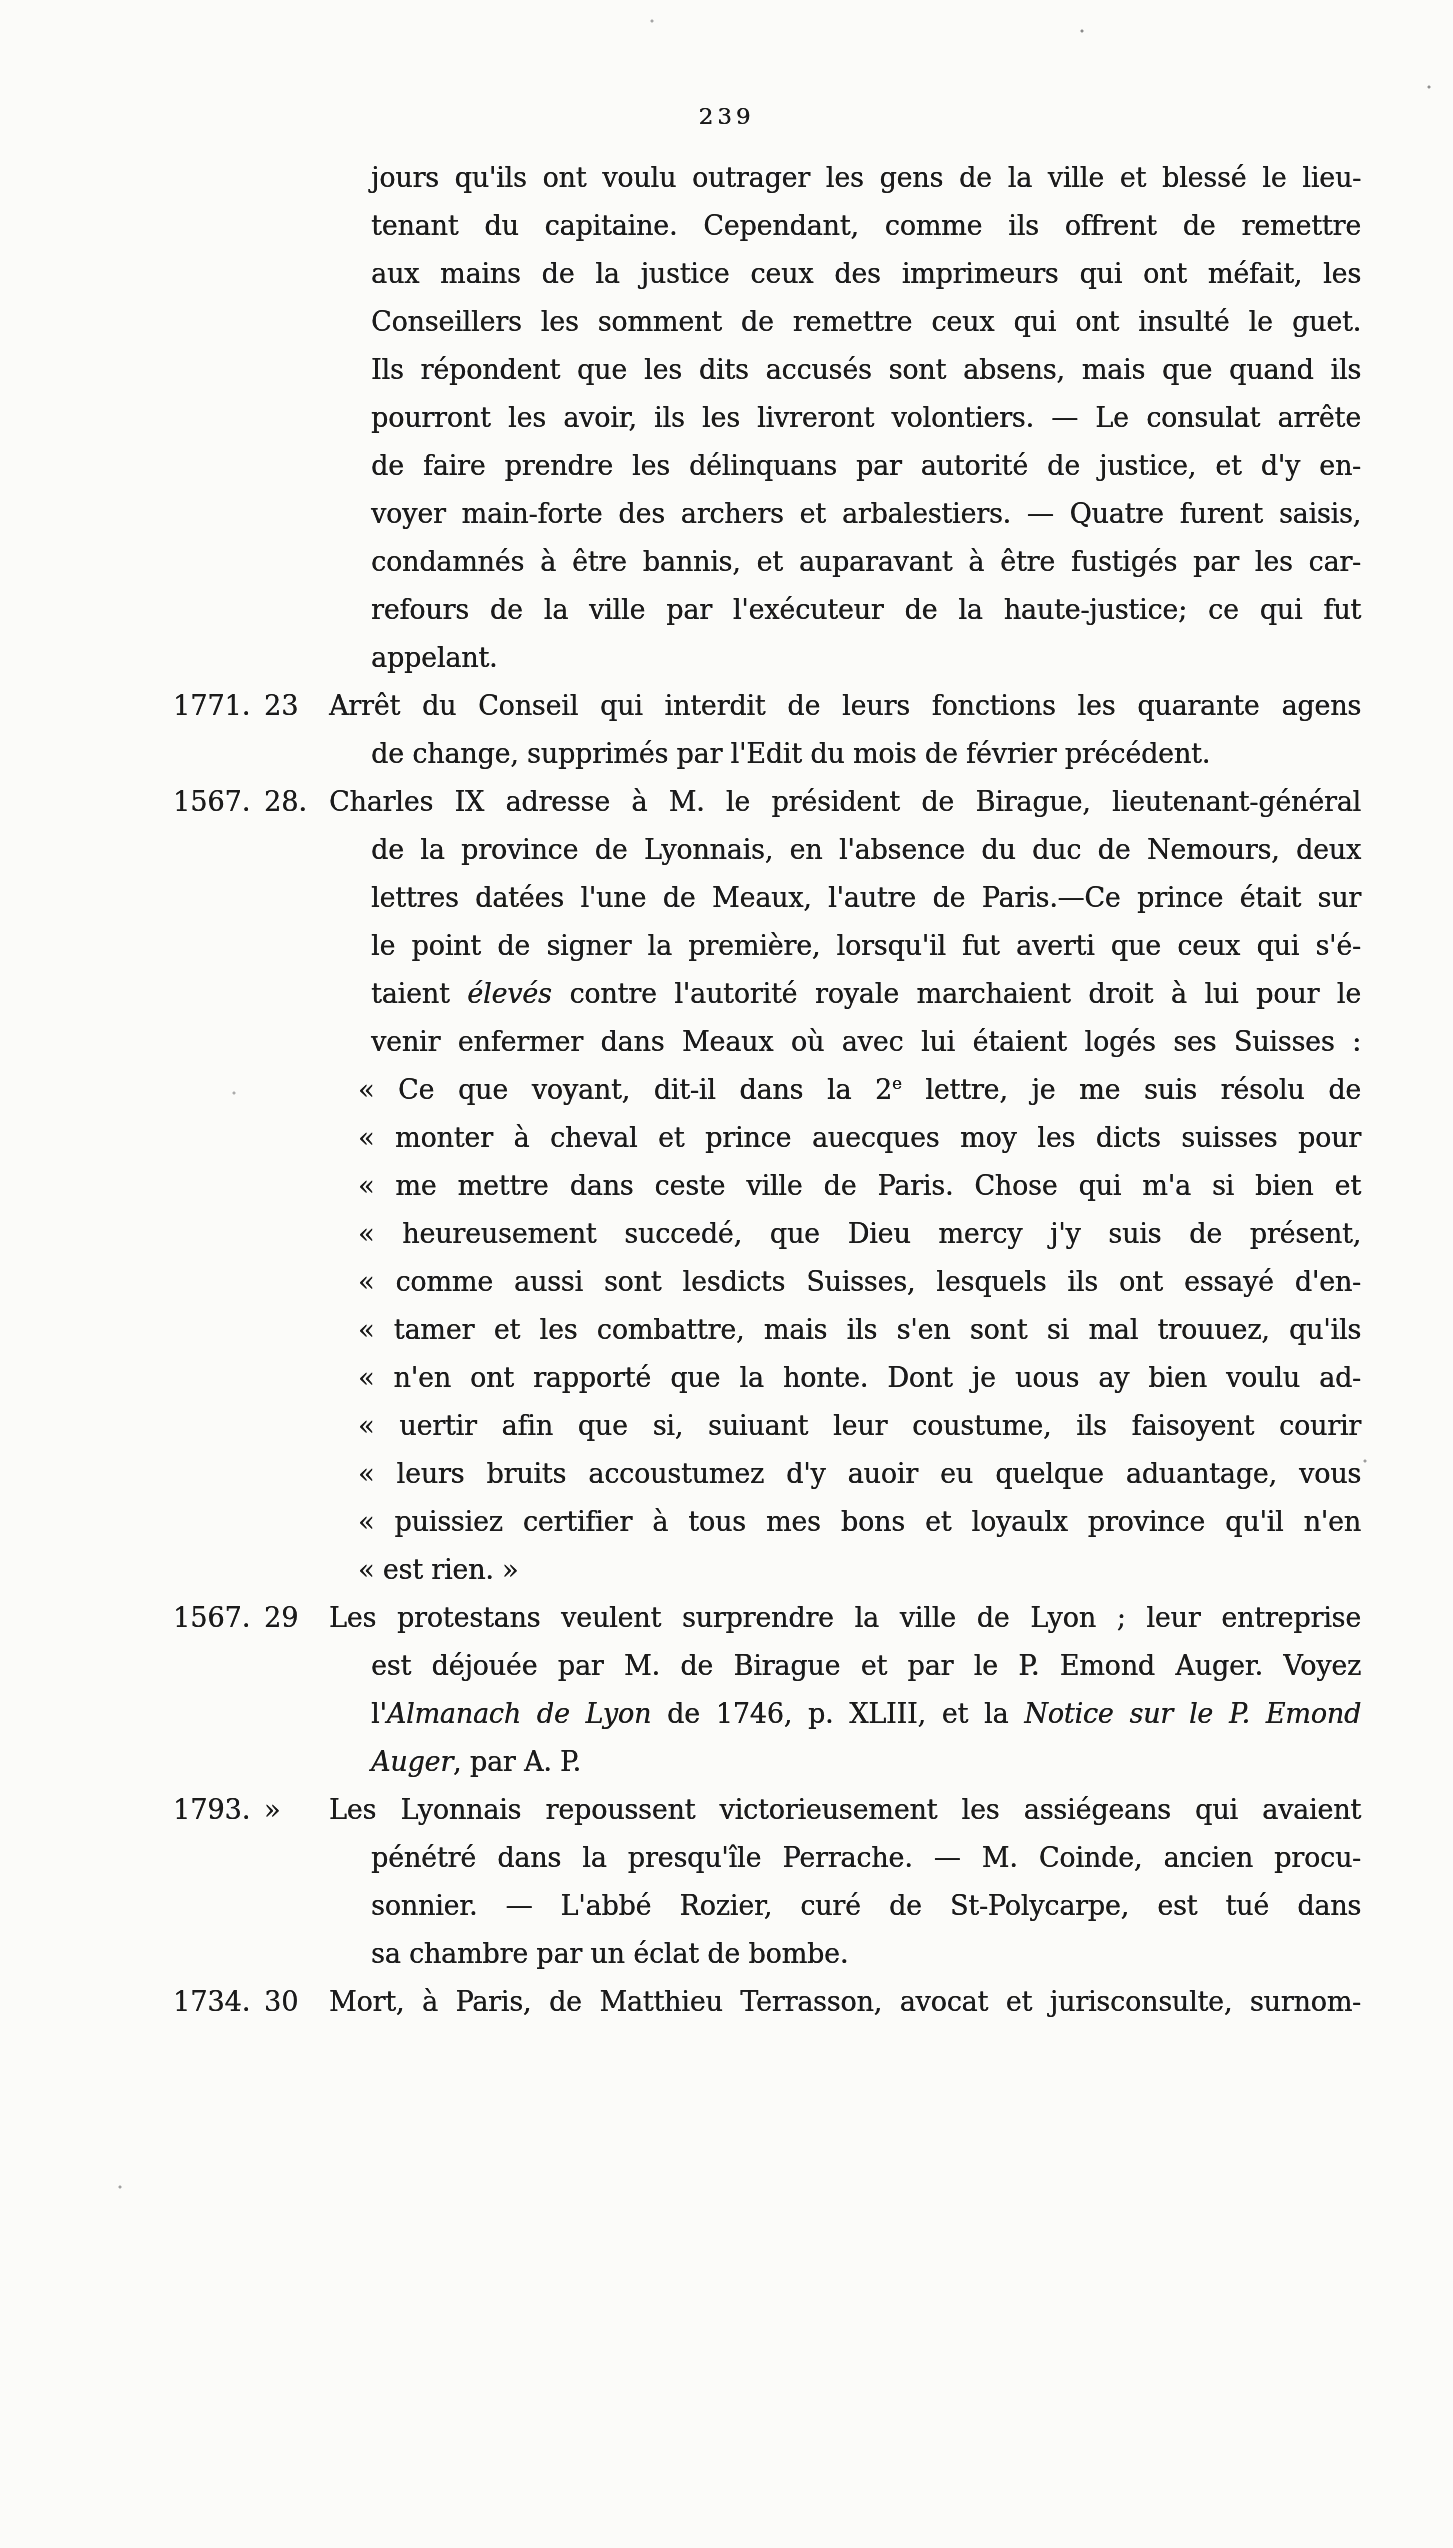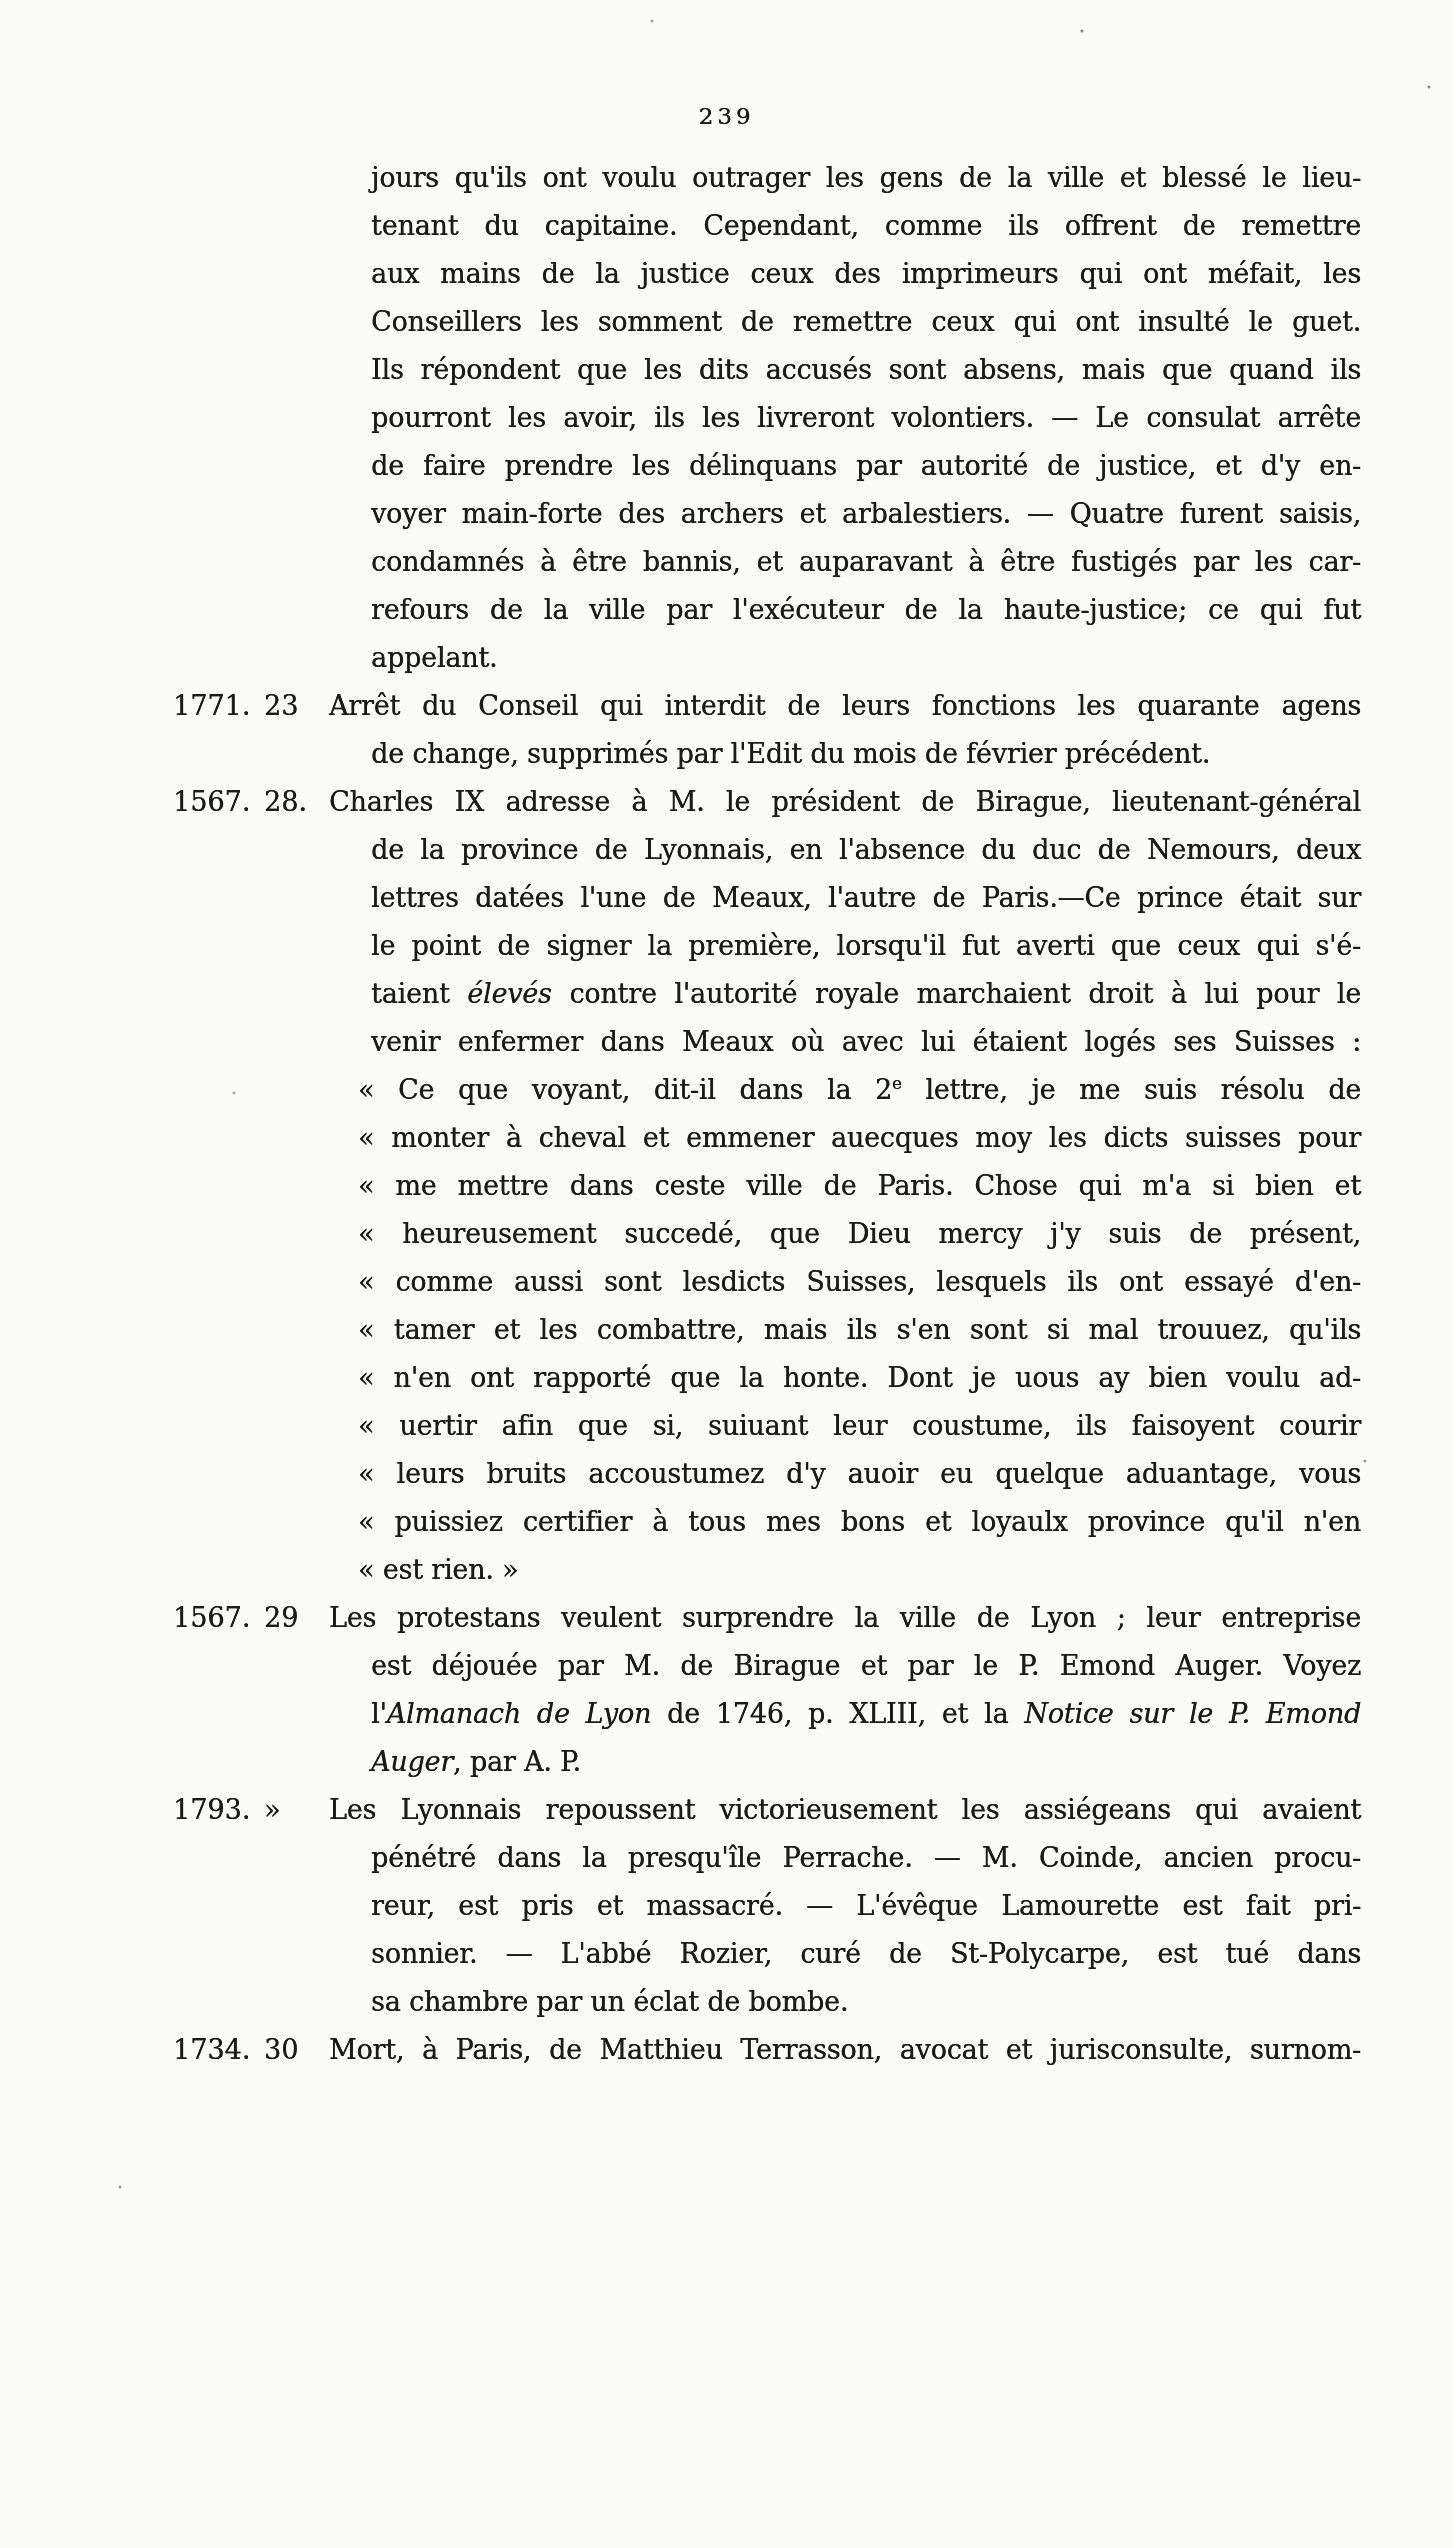--- a/index.html
+++ b/index.html
@@ -108,21 +108,21 @@
       <div class="line cont just">
         <span class="txt">taient <span class="it">élevés</span> contre l'autorité royale marchaient droit à lui pour le</span>
       </div>
       <div class="line cont just">
         <span class="txt">venir enfermer dans Meaux où avec lui étaient logés ses Suisses :</span>
       </div>
       <div class="line quote just">
         <span class="txt">« Ce que voyant, dit-il dans la 2<span class="sup">e</span> lettre, je me suis résolu de</span>
       </div>
       <div class="line quote just">
-        <span class="txt">« monter à cheval et emmener auecques moy les dicts suisses pour</span>
+        <span class="txt">« monter à cheval et prince auecques moy les dicts suisses pour</span>
       </div>
       <div class="line quote just">
         <span class="txt">« me mettre dans ceste ville de Paris. Chose qui m'a si bien et</span>
       </div>
       <div class="line quote just">
         <span class="txt">« heureusement succedé, que Dieu mercy j'y suis de présent,</span>
       </div>
       <div class="line quote just">
         <span class="txt">« comme aussi sont lesdicts Suisses, lesquels ils ont essayé d'en-</span>
       </div>
@@ -160,23 +160,20 @@
       </div>
       <div class="line first just">
         <span class="year">1793.</span>
         <span class="day">»</span>
         <span class="txt">Les Lyonnais repoussent victorieusement les assiégeans qui avaient</span>
       </div>
       <div class="line cont just">
         <span class="txt">pénétré dans la presqu'île Perrache. — M. Coinde, ancien procu-</span>
       </div>
       <div class="line cont just">
-        <span class="txt">reur, est pris et massacré. — L'évêque Lamourette est fait pri-</span>
-      </div>
-      <div class="line cont just">
         <span class="txt">sonnier. — L'abbé Rozier, curé de St-Polycarpe, est tué dans</span>
       </div>
       <div class="line cont">
         <span class="txt">sa chambre par un éclat de bombe.</span>
       </div>
       <div class="line first just">
         <span class="year">1734.</span>
         <span class="day">30</span>
         <span class="txt">Mort, à Paris, de Matthieu Terrasson, avocat et jurisconsulte, surnom-</span>
       </div>

